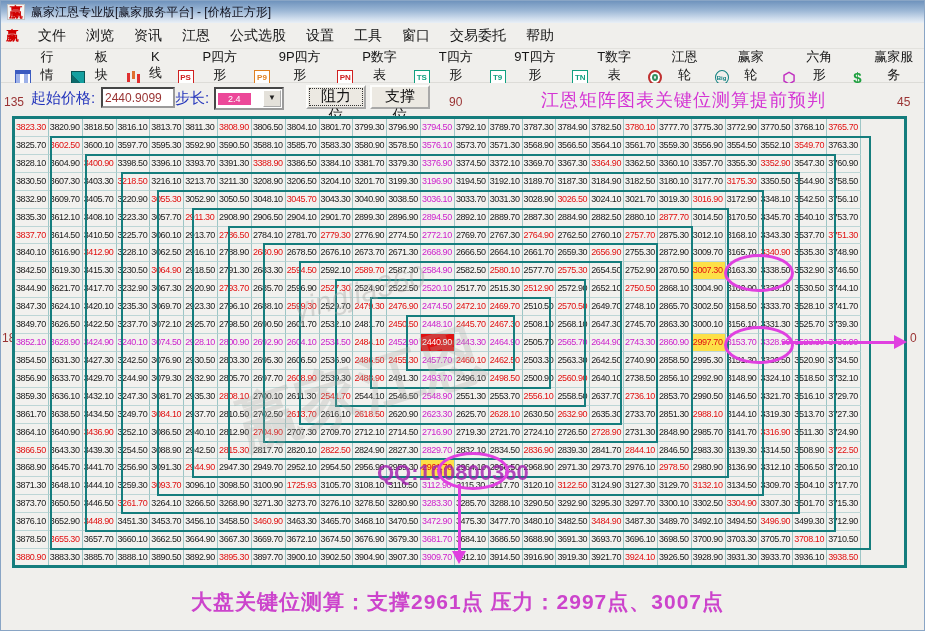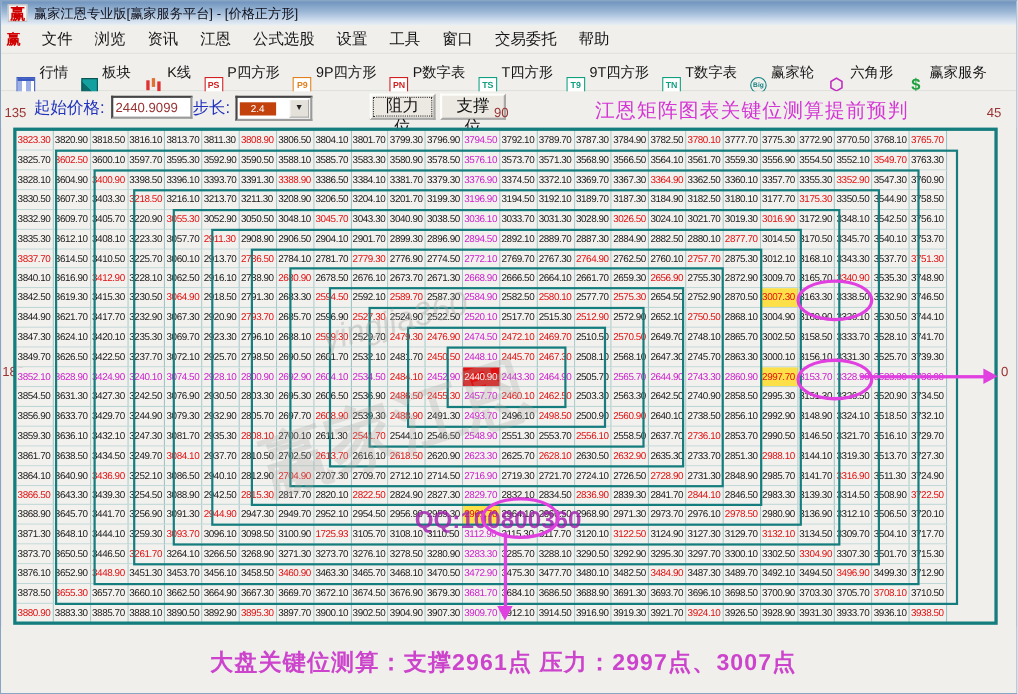--- a/index.html
+++ b/index.html
@@ -49,25 +49,25 @@
   .ic-dollar{color:#20a040;font-size:15px;font-weight:bold;}
   
   #controls{position:absolute;left:0;top:82px;width:100%;height:33px;background:#f0efec;}
   .deg{position:absolute;color:#9a3333;font-size:12px;}
   .lbl-blue{position:absolute;color:#2233bb;font-size:15px;}
   #start-price-input{position:absolute;left:100px;top:4px;width:66px;height:17px;
     border:2px inset #9a9a9a;background:#fff;color:#993333;font-size:12px;
     font-family:"Liberation Sans",sans-serif;padding:0 2px;}
   #step-combo{position:absolute;left:213px;top:4px;width:66px;height:19px;background:#fff;
     border:2px inset #9a9a9a;display:flex;align-items:center;}
-  #step-sel{background:#c2410c;color:#ffffff;font-size:9px;padding:1px 10px;margin-left:2px;}
+  #step-sel{background:#ec4899;color:#ffffff;font-size:9px;padding:1px 10px;margin-left:2px;}
   #combo-btn{position:absolute;right:1px;top:1px;width:16px;height:15px;background:#e4e1da;
     border:1px outset #fff;font-size:8px;color:#222;text-align:center;line-height:14px;}
   .btn3d{position:absolute;top:2px;height:24px;background:#ece9e2;border:2px outset #fdfdfb;
-    font-size:15px;color:#111;padding:0 8px;font-family:"Liberation Sans",sans-serif;margin-left:30px;}
+    font-size:15px;color:#111;padding:0 8px;font-family:"Liberation Sans",sans-serif;}
   #btn-resist{left:305px;width:60px;outline:1px dotted #333;outline-offset:-4px;}
   #btn-support{left:369px;width:60px;}
   #header-note{position:absolute;left:540px;top:5px;color:#d435d4;font-size:18px;letter-spacing:1px;}
   
   #grid-wrap{position:absolute;left:11px;top:115px;width:897px;height:454px;}
   #grid-border{position:absolute;left:0;top:0;width:895px;height:452px;
     border:3px solid #157d7d;box-sizing:border-box;}
   #grid{position:absolute;left:3px;top:3px;width:846px;height:448px;display:grid;
     grid-template-columns:repeat(25,1fr);grid-template-rows:repeat(25,1fr);}
   .cell{box-sizing:border-box;border-right:1px solid #9ec6c6;border-bottom:1px solid #bdd6d6;
@@ -145,20 +145,24 @@
         <span class="tb-ico ic-box-teal box-teal">TS</span>
         <span>T四方形</span>
       </button>
       <button class="tb-item">
         <span class="tb-ico ic-box-teal box-teal">T9</span>
         <span>9T四方形</span>
       </button>
       <button class="tb-item">
         <span class="tb-ico ic-box-teal box-teal">TN</span>
         <span>T数字表</span>
+      </button>
+      <button class="tb-item">
+        <span class="tb-ico ic-wheel"></span>
+        <span>江恩轮</span>
       </button>
       <button class="tb-item">
         <span class="tb-ico ic-bigwheel">Big</span>
         <span>赢家轮</span>
       </button>
       <button class="tb-item">
         <span class="tb-ico ic-hex">⬡</span>
         <span>六角形</span>
       </button>
       <button class="tb-item">

